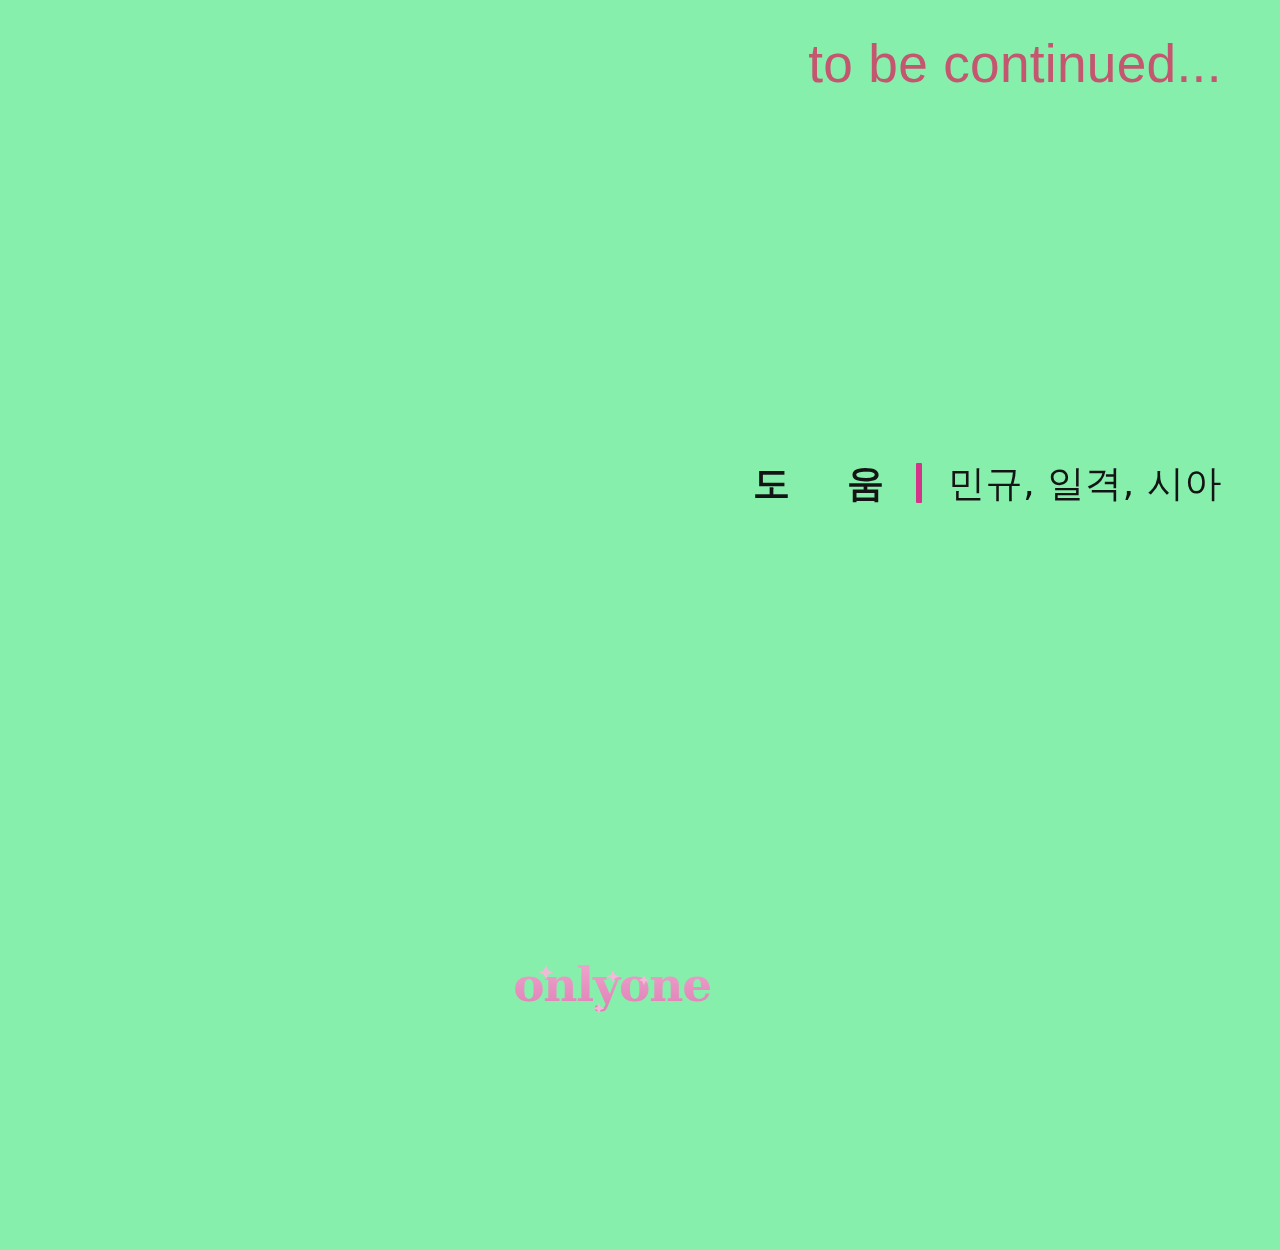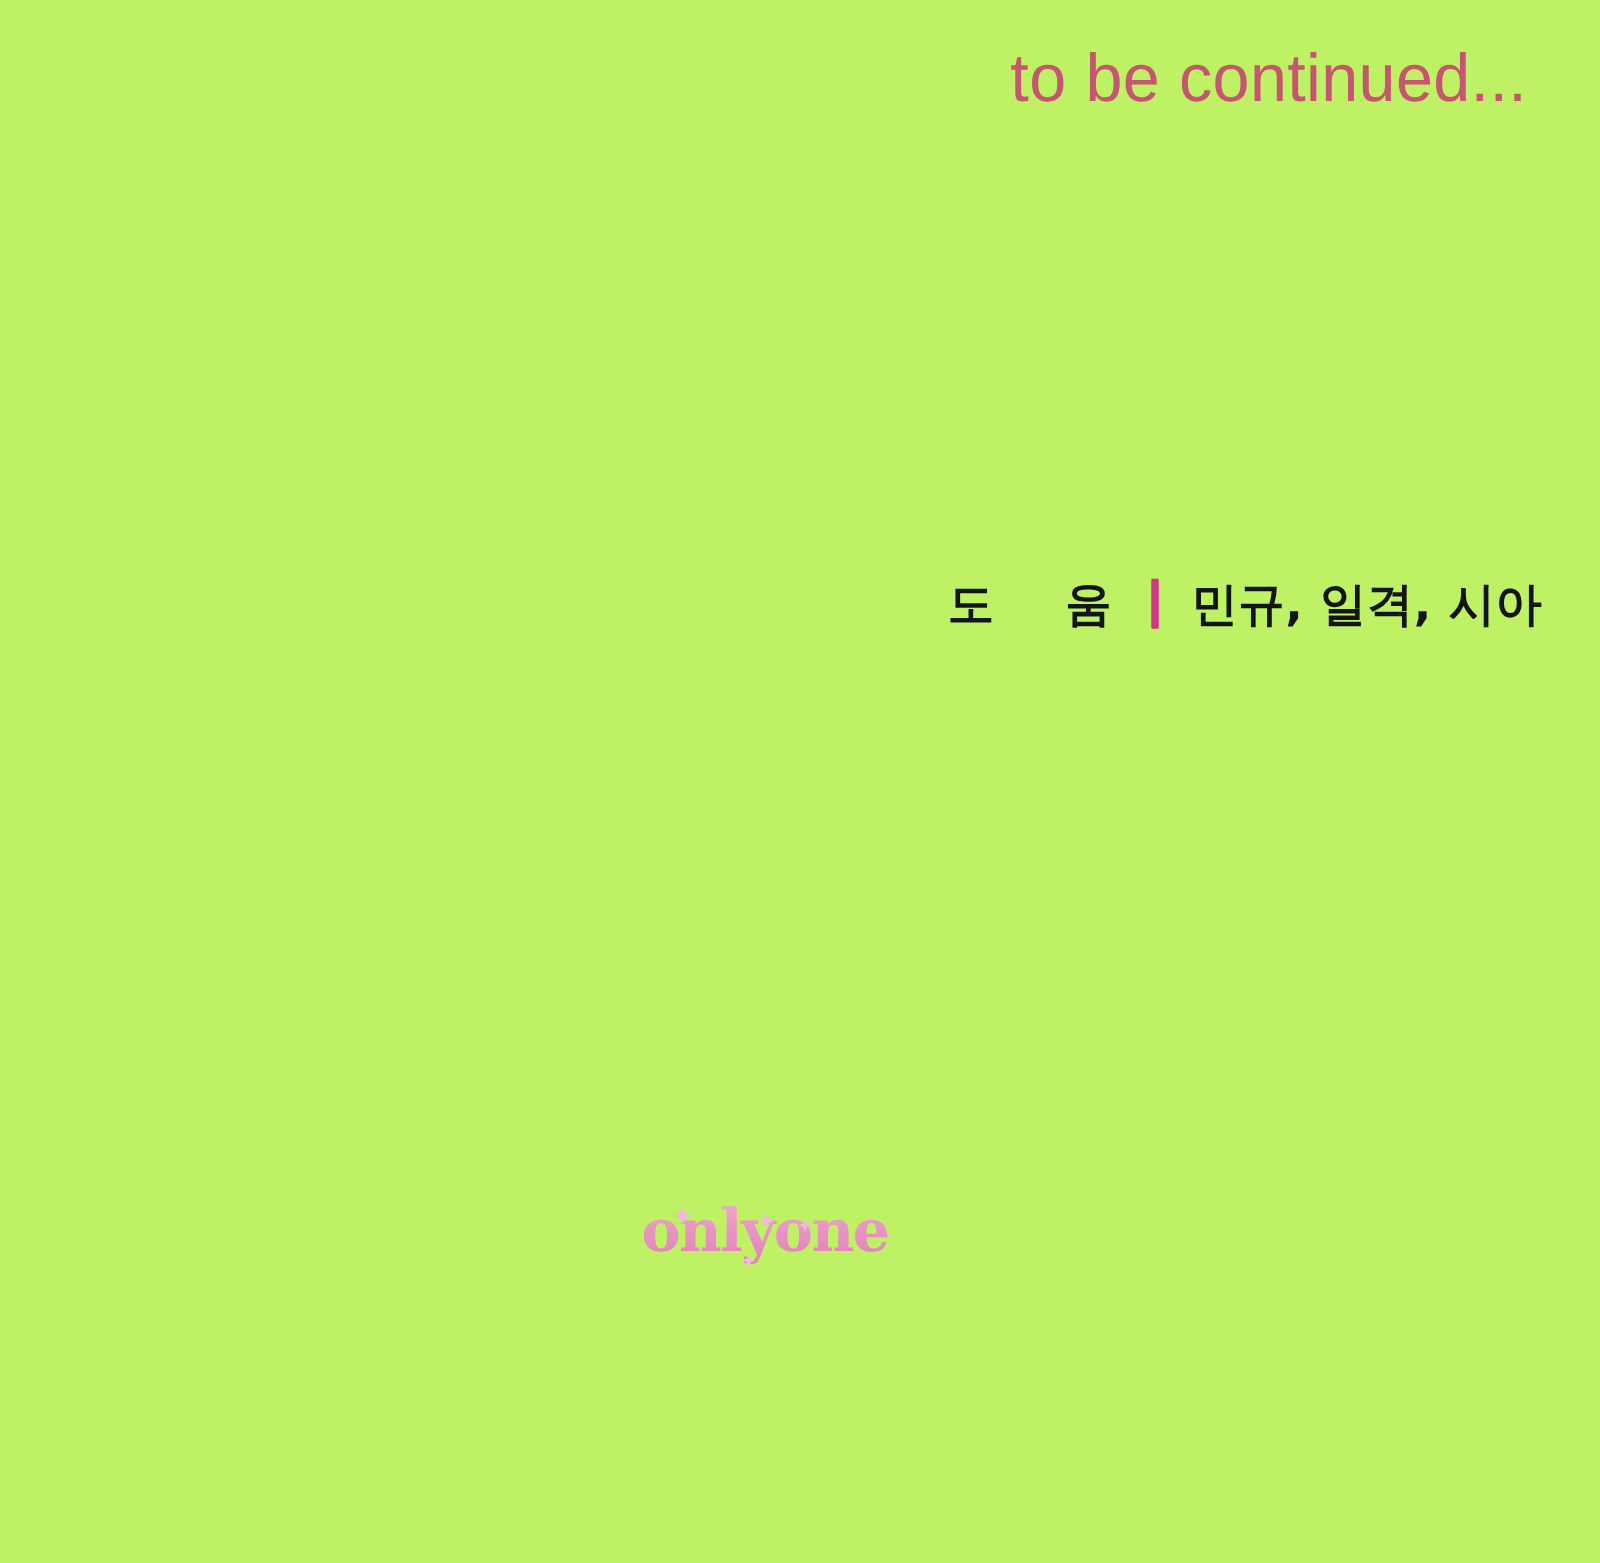--- a/index.html
+++ b/index.html
@@ -13,21 +13,21 @@
     background: #fdfdfd;
     font-family: "Liberation Sans", sans-serif;
     overflow: hidden;
     position: relative;
     -webkit-font-smoothing: antialiased;
   }
 
   .page {
     position: absolute;
     inset: 0;
-    background: #bef264;
+    background: #86efac;
   }
 
   
   .headline-block {
     position: absolute;
     left: 0;
     top: 36px;
     width: 1222px;
     text-align: right;
   }
@@ -40,21 +40,21 @@
     line-height: 1.0;
     color: #c4566f;
     white-space: nowrap;
     transform: scaleX(0.985);
     transform-origin: 100% 50%;
   }
 
   
   .credit-block {
     position: absolute;
-    left: 12px;
+    left: 0;
     top: 463px;
     width: 1222px;
     text-align: right;
     white-space: nowrap;
   }
   .credit-row {
     display: inline-flex;
     align-items: center;
     justify-content: flex-end;
   }
@@ -73,21 +73,21 @@
     width: 6px;
     height: 40px;
     background: #d4348a;
     border-radius: 1px;
     margin: 0 26px 0 26px;
     flex: 0 0 auto;
   }
   .credit-names {
     font-family: "DejaVu Sans", "Liberation Sans", sans-serif;
     font-size: 37px;
-    font-weight: 700;
+    font-weight: 400;
     color: #141414;
     letter-spacing: 0.5px;
     line-height: 1.0;
     text-align: center;
   }
 
   
   .logo-block {
     position: absolute;
     left: 0;

